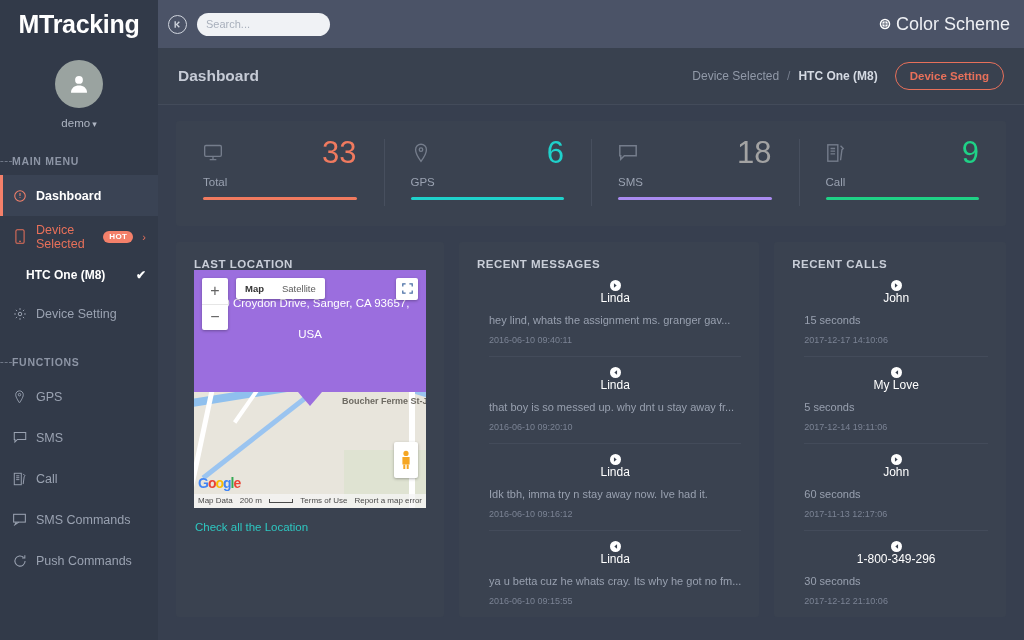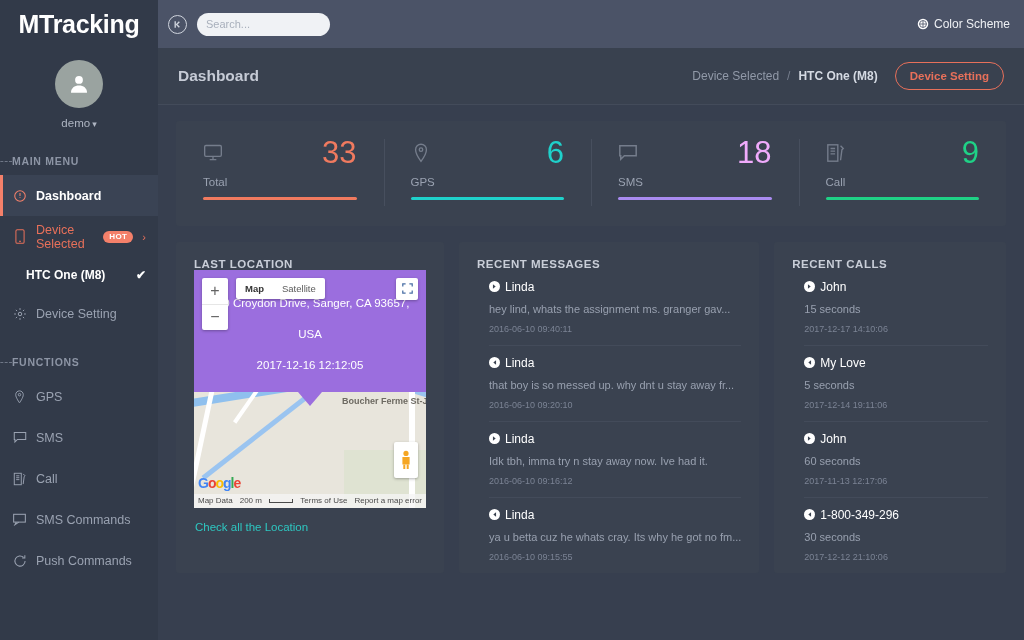--- a/index.html
+++ b/index.html
@@ -86,21 +86,21 @@
     width: 133px; height: 23px; border-radius: 12px; background: #f0f2f5;
     display: flex; align-items: center; padding: 0 9px; gap: 4px;
   }
   .search-input {
     border: none; outline: none; background: transparent; flex: 1;
     font-size: 11px; color: #8e96a5; font-family: "Liberation Sans", sans-serif;
   }
   .search-input::placeholder { color: #a9b0bc; }
   .color-scheme {
     margin-left: auto; display: flex; align-items: center; gap: 5px;
-    font-size: 12px; color: #eef0f4; cursor: pointer;
+    font-size: 18px; color: #eef0f4; cursor: pointer;
   }
 
   .pagehead {
     height: 57px; background: #39414f; border-bottom: 1px solid #434b5a;
     display: flex; align-items: center; padding: 0 20px;
   }
   .page-title { font-size: 15.5px; color: #c6cbd6; font-weight: bold; }
   .breadcrumb { margin-left: auto; display: flex; align-items: center; gap: 8px; }
   .bc-muted { font-size: 12px; color: #9199a8; }
   .bc-sep { font-size: 12px; color: #767e8d; }
@@ -205,21 +205,21 @@
   .gscale { display:inline-block; width:48px; height:4px; border:1px solid #4a4a4a; border-top:none; }
   .glogo { position:absolute; left:4px; bottom:17px; font-size:14px; font-weight:bold; letter-spacing:-1px; }
   .glogo i { font-style: normal; }
   .map-link {
     display: block; margin: 13px 0 0 1px; font-size: 11.5px; color: #2ec7c1; cursor: pointer;
   }
 
   
   .litem { padding: 10px 0 11px 0; border-bottom: 1px solid #434b5a; }
   .litem:last-child { border-bottom: none; }
-  .litem-head { display: flex; align-items: center; gap: 5px; font-size: 12px; color: #ffffff; }
+  .litem-head { display: flex; align-items: center; font-size: 12px; color: #ffffff; flex-direction: column; }
   .dir-icon { width: 11px; height: 11px; flex: 0 0 11px; }
   .litem-body { font-size: 11px; color: #98a0af; margin-top: 8px; line-height: 14px;
                 white-space: nowrap; overflow: hidden; text-overflow: ellipsis; }
   .litem-time { font-size: 9px; color: #7b8394; margin-top: 8px; }
   .pad-left { padding-left: 12px; }
 </style>
 </head>
 <body>
 
 <div class="app">
@@ -402,21 +402,21 @@
           </div>
           <div class="stat-label">GPS</div>
           <div class="stat-bar" style="background:#1fd1cb"></div>
         </div>
 
         <div class="stat">
           <div class="stat-top">
             <svg class="stat-icon" viewBox="0 0 22 20" fill="none" stroke="#9aa2b1" stroke-width="1.6">
               <path d="M2 2h18v11H7l-4 4v-4H2z"></path>
             </svg>
-            <div class="stat-value" style="color:#f0abfc">18</div>
+            <div class="stat-value" style="color:#a3a3a3">18</div>
           </div>
           <div class="stat-label">SMS</div>
           <div class="stat-bar" style="background:#a98bf0"></div>
         </div>
 
         <div class="stat">
           <div class="stat-top">
             <svg class="stat-icon" viewBox="0 0 22 22" fill="none" stroke="#9aa2b1" stroke-width="1.5">
               <rect x="2" y="2" width="11" height="18"></rect>
                 <path d="M5 6h5M5 9h5M5 12h5"></path>
@@ -443,21 +443,20 @@
             <div class="map-roadw"></div>
             <div class="map-roadw2"></div>
             <div class="map-roadw3"></div>
             <div class="map-roadw4"></div>
 
             <div class="map-label">Boucher Ferme St-Jean</div>
 
             <div class="infobox">
               <div>630 Croydon Drive, Sanger, CA 93657,</div>
               <div>USA</div>
-              <div>2017-12-16 12:12:05</div>
               <div class="tail"></div>
             </div>
 
             <div class="map-zoom">
               <div>+</div>
               <div>−</div>
             </div>
 
             <div class="map-types">
               <span class="sel">Map</span>

